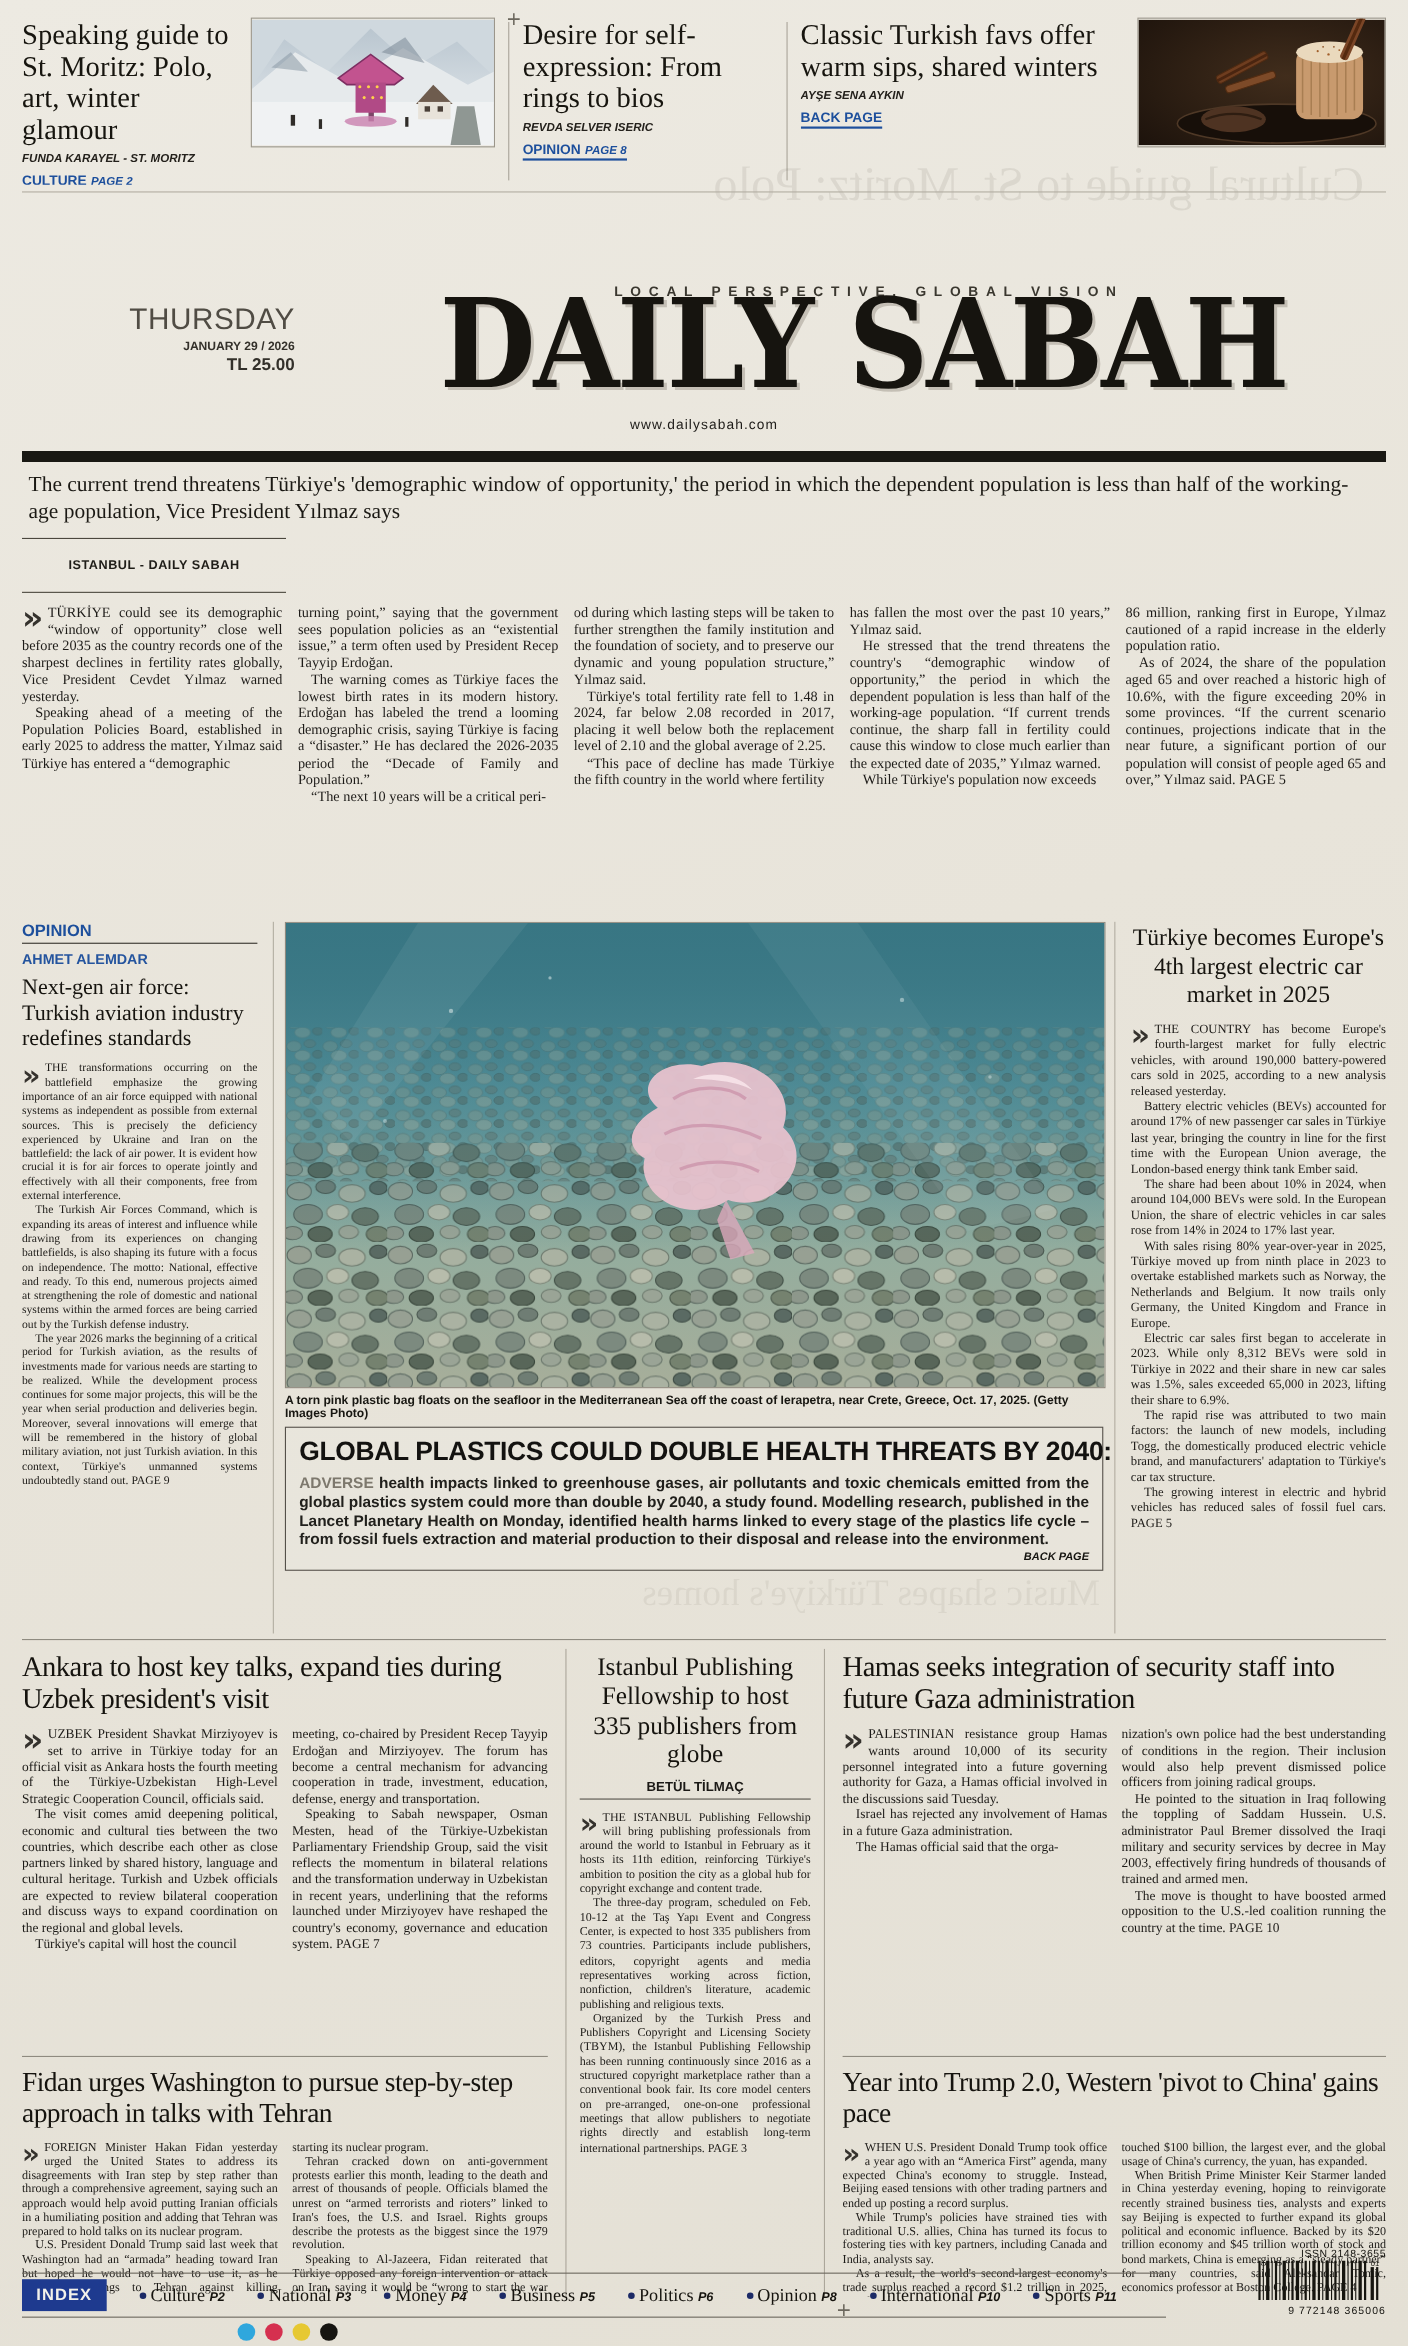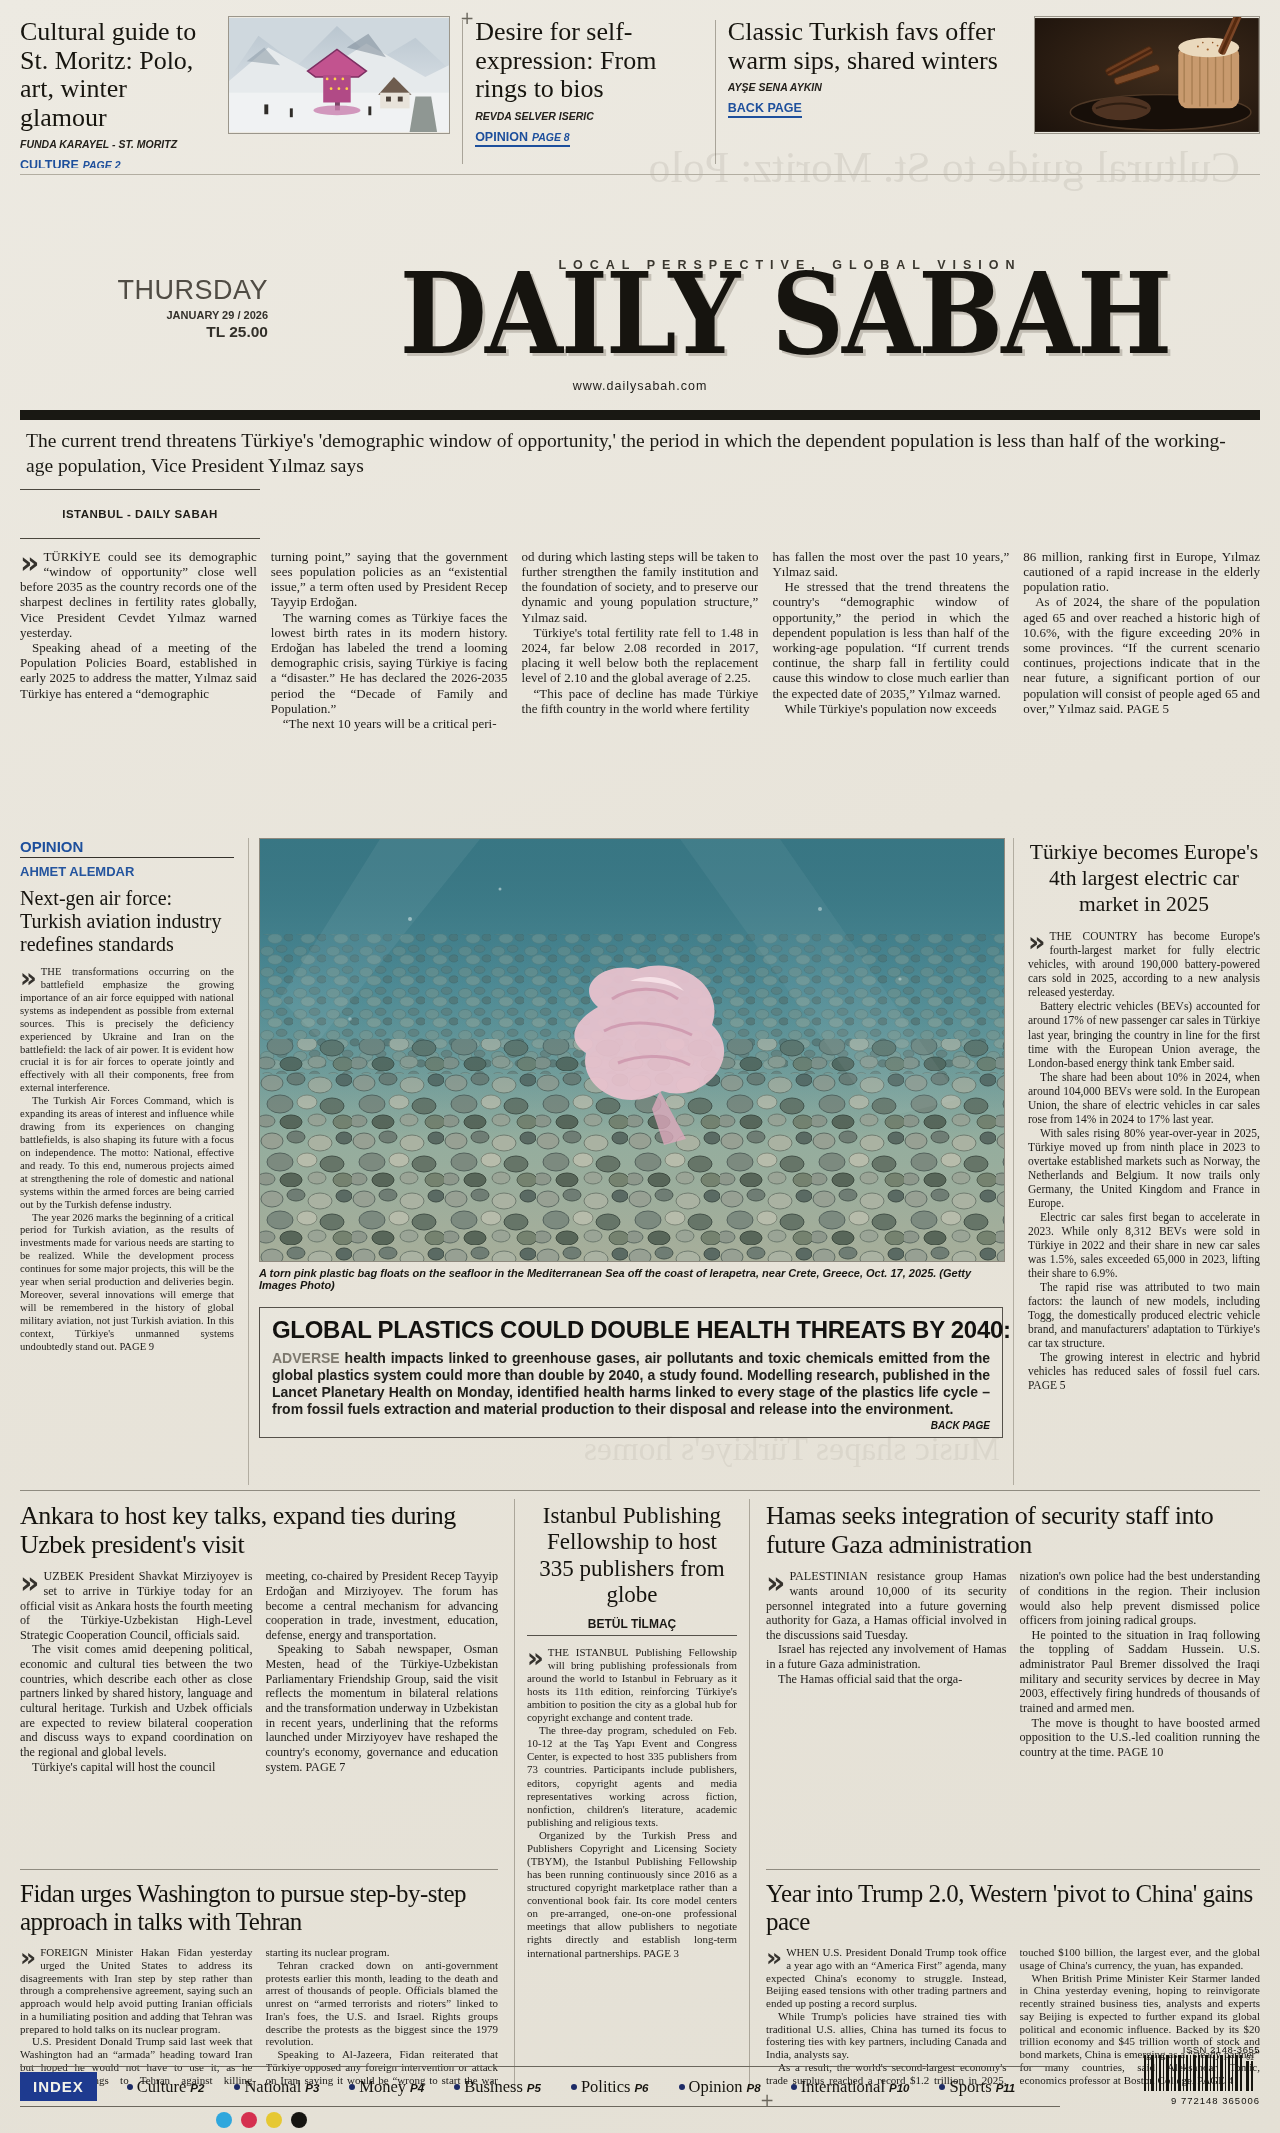--- a/index.html
+++ b/index.html
@@ -46,21 +46,21 @@
   .lead-cols .lcol{flex:1;font-size:13px;line-height:1.17;overflow:hidden;}
 
   
   .middle{top:838px;height:646px;display:grid;grid-template-columns:214px 1fr 232px;column-gap:14px;}
   .op-label{font-family:"Liberation Sans",sans-serif;font-weight:bold;font-size:15px;color:#1d4f9c;border-bottom:1.5px solid #35322c;padding-bottom:2px;margin-bottom:6px;}
   .op-author{font-family:"Liberation Sans",sans-serif;font-weight:bold;font-size:13px;color:#24549e;margin-bottom:8px;}
   .op-head{font-size:20px;line-height:1.15;margin:0 0 10px;color:#16140f;}
   .op-body{font-size:10.6px;line-height:1.22;height:506px;overflow:hidden;}
   .centercol{border-left:1px solid #b2ada1;border-right:1px solid #b2ada1;padding:0 10px;overflow:hidden;}
   .photo-main{display:block;border:1px solid #8e897e;}
-  .caption{font-family:"Liberation Sans",sans-serif;font-weight:bold;font-size:11px;color:#181712;margin:5px 0 16px;font-style:italic;}
+  .caption{font-family:"Liberation Sans",sans-serif;font-weight:bold;font-size:11px;color:#181712;margin:5px 0 6px;}
   .plastics{border:1.5px solid #55514a;padding:8px 12px 6px;background:rgba(255,255,255,.08);}
   .pl-head{font-family:"Liberation Sans",sans-serif;font-weight:bold;font-size:24px;letter-spacing:-.3px;color:#131210;margin:0 0 6px;white-space:nowrap;}
   .pl-body{font-family:"Liberation Sans",sans-serif;font-weight:600;font-size:14px;line-height:1.22;color:#21201c;text-align:justify;}
   .pl-lead{color:#7d786d;font-weight:bold;}
   .pl-ref{text-align:right;margin-top:2px;color:#14130f;}
   .ev-head{font-size:21.5px;line-height:1.2;text-align:center;margin:2px 0 12px;color:#16140f;}
   .ev-body{font-size:11.5px;line-height:1.22;height:556px;overflow:hidden;}
 
   
   .bottom{top:1490px;height:564px;border-top:1px solid #8f8b80;display:grid;grid-template-columns:478px 236px 1fr;column-gap:16px;padding-top:8px;}
@@ -96,21 +96,21 @@
 </style>
 </head>
 <body>
 
 <div class="page">
 
   <div class="regmark" style="left:460px;top:8px;">+</div>
 
   <div class="band teasers">
     <div class="teaser" style="width:200px;">
-      <div class="t-head">Cultural guide to St. Moritz: Polo, art, winter glamour</div>
+      <div class="t-head">Speaking guide to St. Moritz: Polo, art, winter glamour</div>
       <div class="t-by">FUNDA KARAYEL - ST. MORITZ</div>
       <div class="t-label"><span>CULTURE</span><span class="pg">PAGE 2</span></div>
     </div>
     <svg class="t-photo" width="224" height="116" viewBox="0 0 224 116">
       <defs>
         <linearGradient id="sky1" x1="0" y1="0" x2="0" y2="1">
           <stop offset="0" stop-color="#b6c3cd"></stop>
             <stop offset="1" stop-color="#e9edf0"></stop>
         </linearGradient>
       </defs>

